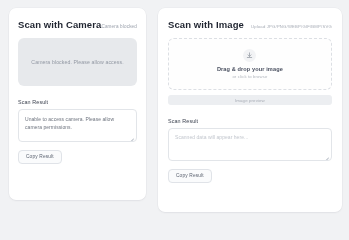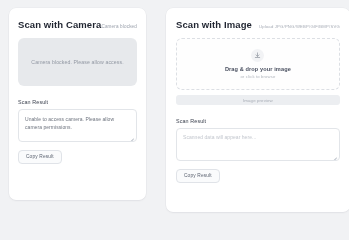--- a/index.html
+++ b/index.html
@@ -12,21 +12,21 @@
     background: #f1f2f4;
     font-family: "Liberation Sans", sans-serif;
     overflow: hidden;
   }
   .app {
     position: relative;
     width: 349px;
     height: 220px;
     box-sizing: border-box;
     display: flex;
-    gap: 20px;
+    gap: 12px;
     padding: 8px 9px;
   }
   .card {
     background: #ffffff;
     border-radius: 7px;
     box-shadow: 0 1px 2px rgba(16, 24, 40, 0.05), 0 0 0 0.5px rgba(16, 24, 40, 0.04);
     box-sizing: border-box;
     display: flex;
     flex-direction: column;
   }

